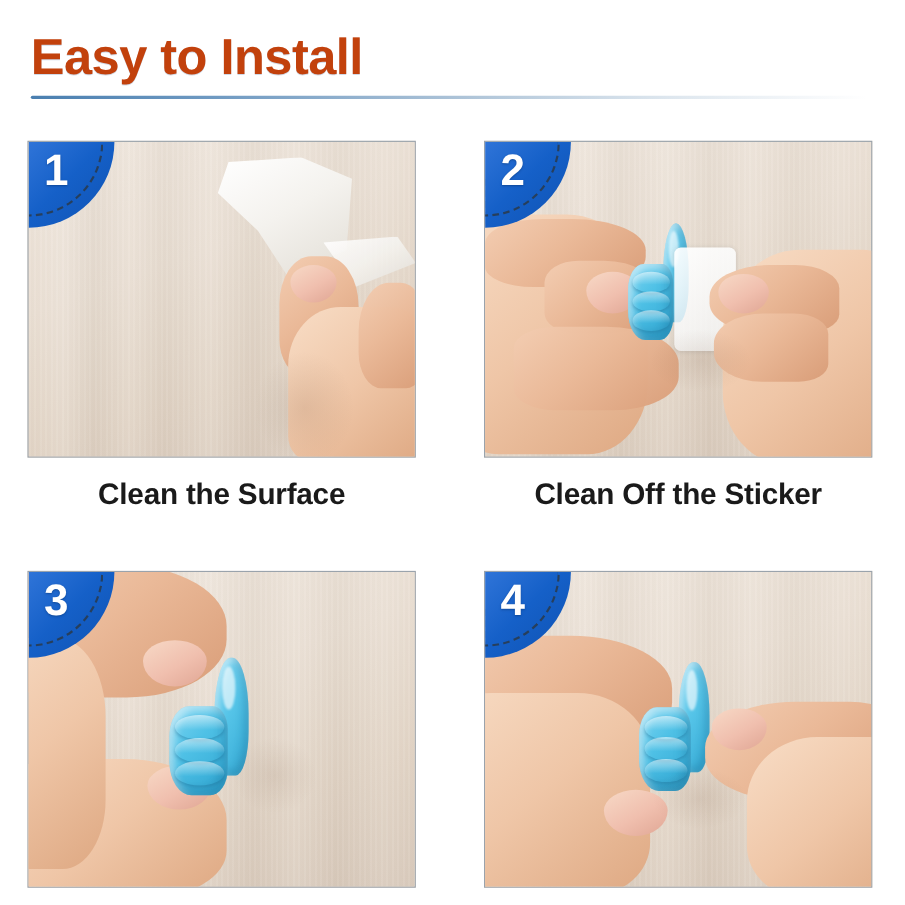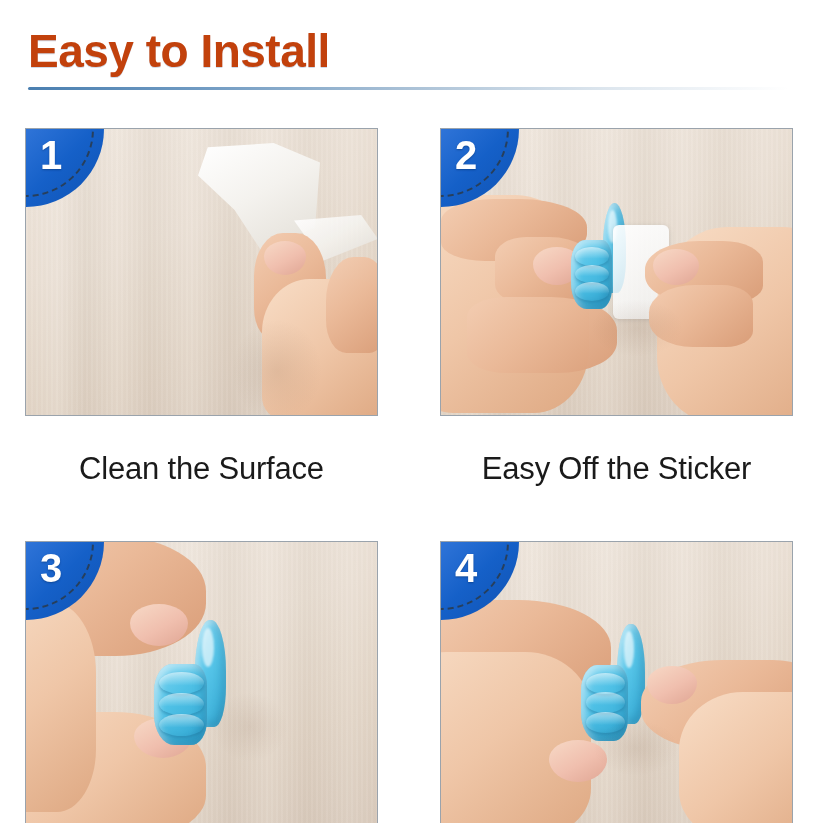--- a/index.html
+++ b/index.html
@@ -109,22 +109,22 @@
     border-top:0;border-left:0;
     opacity:.85;box-sizing:border-box;
   }
   .step-badge .num{
     position:absolute;left:14px;top:6px;
     font-size:40px;font-weight:bold;color:#ffffff;line-height:1;
     text-shadow:0 1px 2px rgba(0,40,90,.45);
   }
   
   .step-caption{
-    margin-top:35px;text-align:center;
-    font-size:31px;font-weight:normal;color:#1a1a1a;
+    margin-top:18px;text-align:center;
+    font-size:27px;font-weight:bold;color:#1a1a1a;
     letter-spacing:-0.2px;
   }
 </style>
 </head>
 <body>
 
 <div id="title-block">
   <div id="page-title">Easy to Install</div>
   <div id="title-rule"></div>
 </div>
@@ -177,21 +177,21 @@
       <div class="skin skin-lt" style="left:216px;top:98px;width:176px;height:196px;border-radius:40% 28% 24% 34%;"></div>
       <div class="skin" style="left:204px;top:112px;width:118px;height:62px;border-radius:46% 34% 28% 44%;"></div>
       <div class="nail" style="left:212px;top:120px;width:46px;height:36px;"></div>
       <div class="skin" style="left:208px;top:156px;width:104px;height:62px;border-radius:44% 30% 26% 42%;"></div>
       <div class="shadow-soft" style="left:150px;top:170px;width:92px;height:58px;opacity:.4;"></div>
       <div class="step-badge">
         <div class="arc"></div>
         <div class="num">2</div>
       </div>
     </div>
-    <div class="step-caption">Easy Off the Sticker</div>
+    <div class="step-caption">Clean Off the Sticker</div>
   </div>
 
   <div class="step-cell">
     <div class="photo-frame">
       <div class="wall"></div>
 
       <div class="skin" style="left:-26px;top:-6px;width:206px;height:120px;border-radius:30% 46% 44% 26%;"></div>
       <div class="nail" style="left:104px;top:62px;width:58px;height:42px;"></div>
 
       <div class="skin skin-lt" style="left:-30px;top:170px;width:210px;height:126px;border-radius:28% 44% 34% 24%;"></div>

